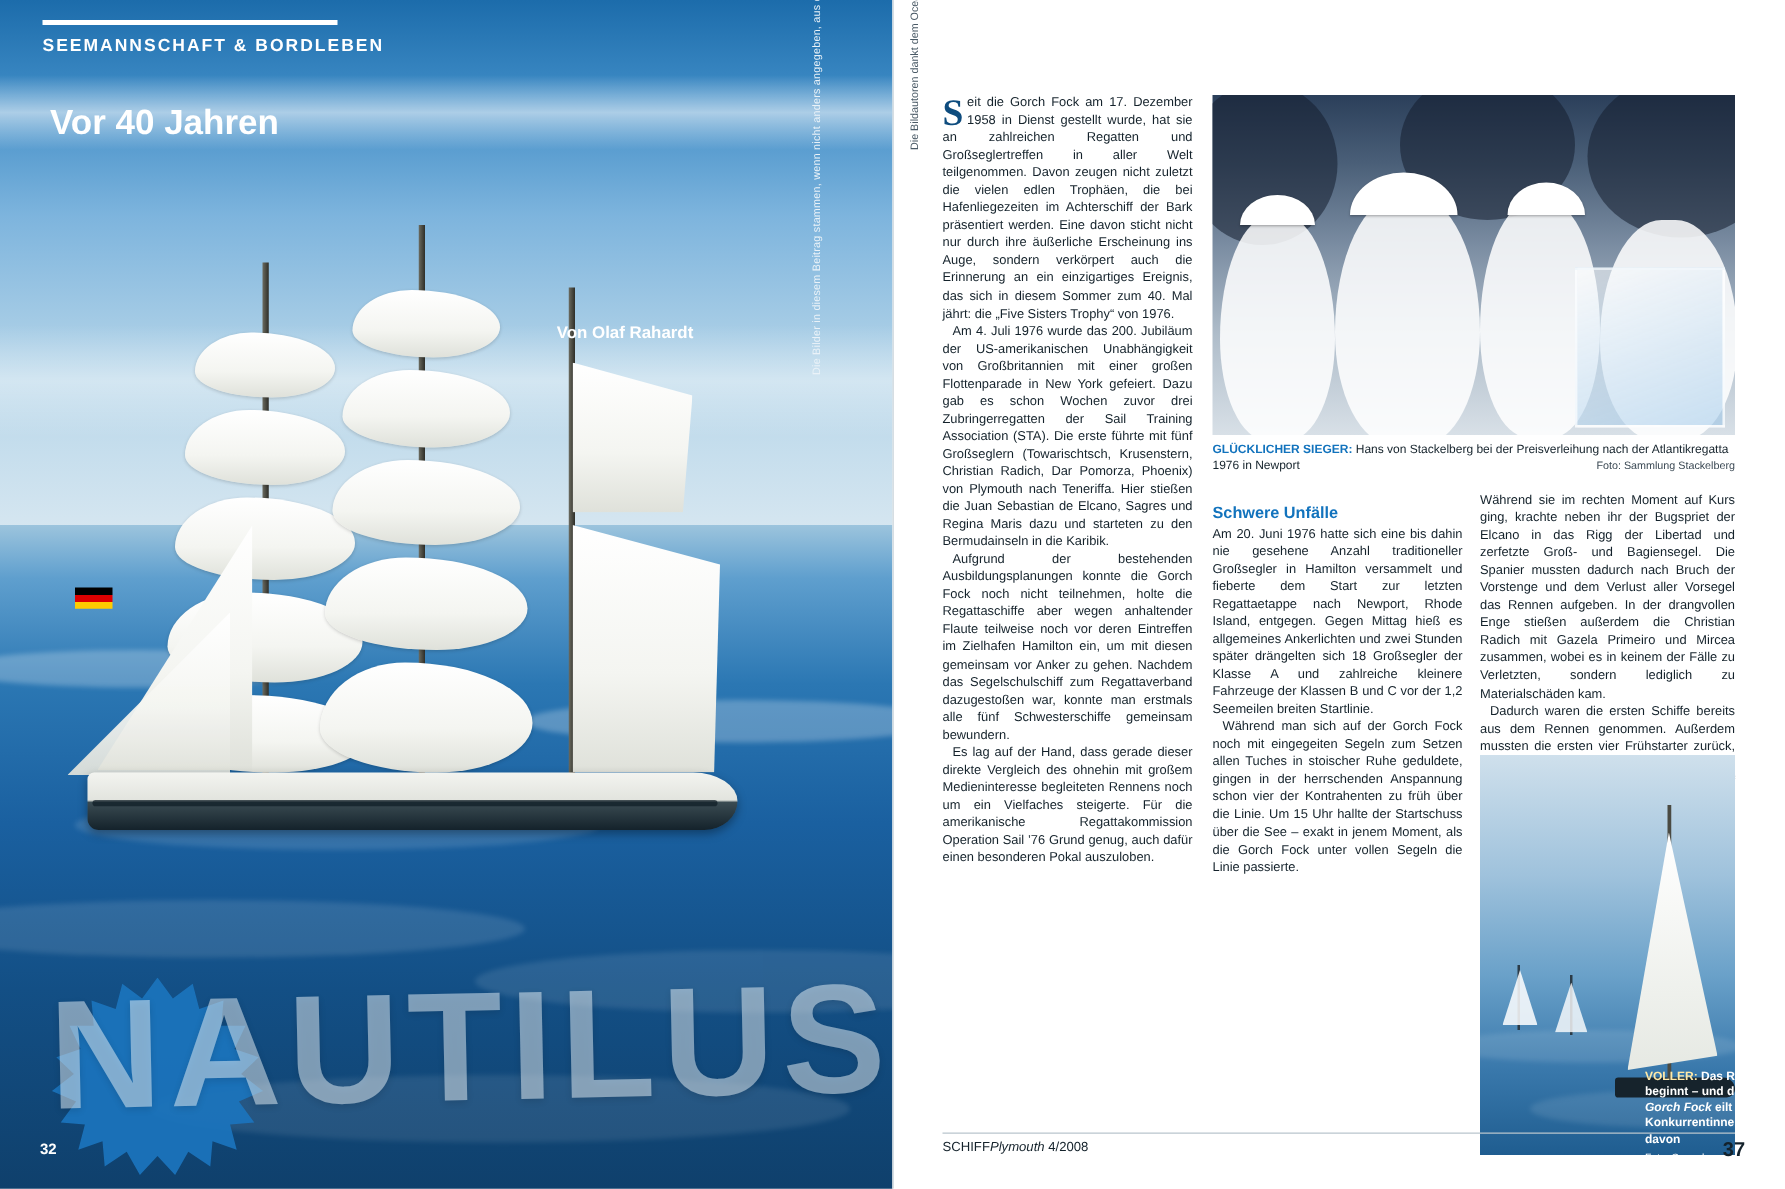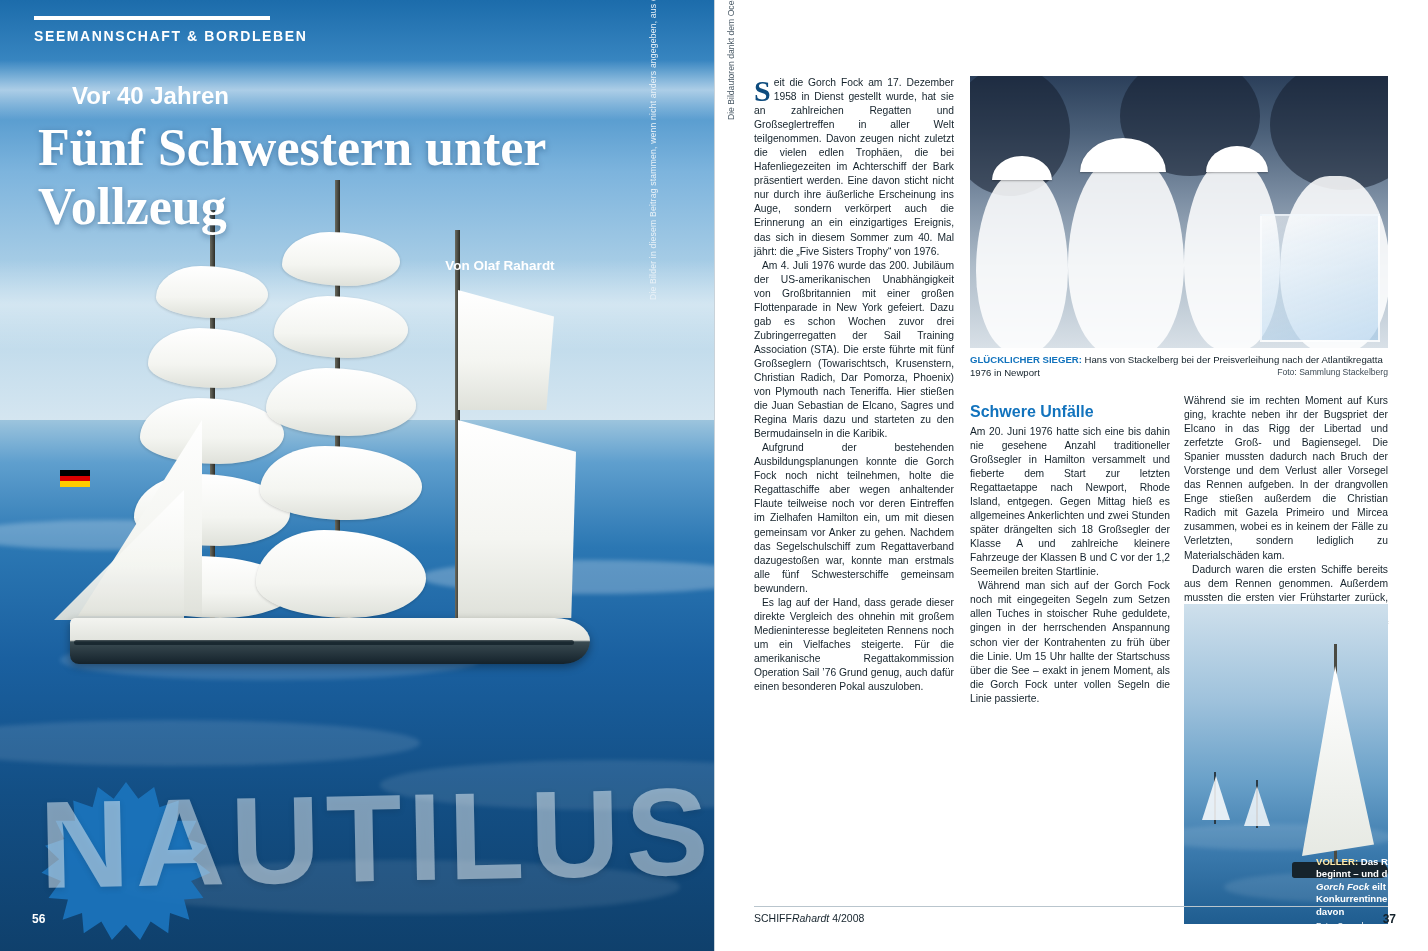--- a/index.html
+++ b/index.html
@@ -74,21 +74,21 @@
   }
   .left-topbar {
     position:absolute; left:34px; top:16px; width:236px; height:4px; background:#ffffff;
   }
   .kicker {
     position:absolute; left:34px; top:28px;
     color:#ffffff; font-size:14px; font-weight:bold; letter-spacing:1.6px;
   }
   .vor40 {
     position:absolute; left:40px; top:82px;
-    color:#ffffff; font-size:24px; font-weight:600;margin-left:32px;
+    color:#ffffff; font-size:28px; font-weight:600;
   }
   .headline {
     position:absolute; left:38px; top:118px; width:600px;
     color:#ffffff; font-size:52px; line-height:1.14; font-weight:bold;
     font-family:"Liberation Serif", serif;
     text-shadow: 0 2px 6px rgba(0,40,80,0.4);
   }
   .standfirst {
     position:absolute; left:305px; top:192px; width:390px;
     color:#ffffff; font-size:15.5px; line-height:1.42; font-weight:bold;
@@ -161,21 +161,21 @@
   .dropcap {
     float:left;
     font-family:"Liberation Serif", serif;
     font-size:30px;
     line-height:26px;
     font-weight:bold;
     color:#0e4c7e;
     margin: 2px 3px 0 0;
   }
   .subhead {
-    color:#1273bd; font-weight:bold; font-size:16px; margin:7px 0 2px 0;
+    color:#1273bd; font-weight:bold; font-size:13px; margin:7px 0 2px 0;
   }
   .subhead i { font-style: italic; }
   
   #col1 { left: 40px;  top: 76px;  width: 200px; }
   #col2 { left: 256px; top: 394px; width: 200px; }
   #col3 { left: 470px; top: 394px; width: 204px; }
   
   .photo-top {
     position:absolute; left:256px; top:76px; width:418px; height:272px;
     background: linear-gradient(180deg,#2b3f5a 0%, #4a5f78 20%, #7c8ea3 45%, #aebcc9 70%, #d8e0e7 100%);
@@ -211,21 +211,21 @@
     overflow:hidden;
   }
   .caption-bottom {
     position:absolute; right:8px; bottom:8px; width:104px;
     font-size:9.6px; line-height:1.3; color:#ffffff; font-weight:bold;
   }
   .caption-bottom .lead { color:#ffe9a8; }
   .caption-bottom em { font-style: italic; }
   .caption-bottom .credit { display:block; font-weight:normal; font-size:8.4px; margin-top:3px; }
   .folio-right {
-    position:absolute; right:32px; top:912px; color:#14222b; font-size:12px; font-weight:bold;
+    position:absolute; right:32px; top:912px; color:#14222b; font-size:16px; font-weight:bold;
   }
   .runhead-right {
     position:absolute; left:40px; top:912px; font-size:10.5px; color:#14222b;
   }
   .runhead-right b { font-weight:normal; }
   .runhead-right i { font-style: italic; }
   .baseline-rule {
     position:absolute; left:40px; top:906px; width:634px; height:1px; background:#b9c5cd;
   }
   
@@ -286,33 +286,29 @@
 
       <div class="flag" style="left:0px; top:300px;"></div>
       <div class="hull"></div>
       <div class="hull-stripe"></div>
     </div>
 
     <div class="left-topbar"></div>
     <div class="kicker">SEEMANNSCHAFT &amp; BORDLEBEN</div>
     <div class="vor40">Vor 40 Jahren</div>
 
-    <div class="headline">
-      <span>Fünf Schwestern unter</span><br>
-      <span>Vollzeug</span>
-    </div>
 
     <div class="byline">Von Olaf Rahardt</div>
 
     <div class="rot-credit">Die Bilder in diesem Beitrag stammen, wenn nicht anders angegeben, aus dem Ocean­um Verlag für die feinnautische Bereitstellung der Fotos S. 37/38 o.l., „das Segelporträt der Gorch Fock, Ein Kommandant erinnert sich, Oceanum Verlag, 2014</div>
 
     <div class="burst"></div>
 
 
-    <div class="folio-left">56</div>
+    <div class="folio-left">32</div>
   </div>
 
   <div class="page-right">
 
     <div class="rot-credit-right">Die Bildautoren dankt dem Oceanum Verlag für die feinnautische Bereitstellung der Fotos S. 37/38 o.l., „das Segelporträt der Gorch Fock, Ein Kommandant erinnert sich, Oceanum Verlag, 2014</div>
 
     <div class="col" id="col1">
       <p class="dropcap-p"><span class="dropcap">S</span><span>eit die Gorch Fock am 17. Dezember 1958 in Dienst gestellt wurde, hat sie an zahlreichen Regatten und Großseglertreffen in aller Welt teilgenommen. Davon zeugen nicht zuletzt die vielen edlen Trophäen, die bei Hafenliegezeiten im Achterschiff der Bark präsentiert werden. Eine davon sticht nicht nur durch ihre äußerliche Erscheinung ins Auge, sondern verkörpert auch die Erinnerung an ein einzigartiges Ereignis, das sich in diesem Sommer zum 40. Mal jährt: die „Five Sisters Trophy“ von 1976.</span></p>
       <p>Am 4. Juli 1976 wurde das 200. Jubiläum der US-amerikanischen Unabhängigkeit von Großbritannien mit einer großen Flottenparade in New York gefeiert. Dazu gab es schon Wochen zuvor drei Zubringerregatten der Sail Training Association (STA). Die erste führte mit fünf Großseglern (Towarischtsch, Krusenstern, Christian Radich, Dar Pomorza, Phoenix) von Plymouth nach Teneriffa. Hier stießen die Juan Sebastian de Elcano, Sagres und Regina Maris dazu und starteten zu den Bermudainseln in die Karibik.</p>
       <p>Aufgrund der bestehenden Ausbildungsplanungen konnte die Gorch Fock noch nicht teilnehmen, holte die Regattaschiffe aber wegen anhaltender Flaute teilweise noch vor deren Eintreffen im Zielhafen Hamilton ein, um mit diesen gemeinsam vor Anker zu gehen. Nachdem das Segelschulschiff zum Regattaverband dazugestoßen war, konnte man erstmals alle fünf Schwesterschiffe gemeinsam bewundern.</p>
@@ -364,21 +360,21 @@
       <div style="position:absolute;left:118px;top:62px;width:72px;height:190px;background:linear-gradient(180deg,#fff,#e6e9e3);clip-path:polygon(46% 0,100% 94%,0 100%);"></div>
     </div>
 
     <div class="caption-bottom">
       <span class="lead">VOLLER:</span><span> Das Rennen beginnt – und die </span><em>Gorch Fock</em><span> eilt ihren Konkurrentinnen davon</span>
       <span class="credit">Foto: Sammlung Stackelberg</span>
     </div>
 
     <div class="baseline-rule"></div>
     <div class="runhead-right">
-      <b>SCHIFF</b><i>Rahardt</i><span> 4/2008</span>
+      <b>SCHIFF</b><i>Plymouth</i><span> 4/2008</span>
     </div>
     <div class="folio-right">37</div>
   </div>
 
   <div class="gutter-line"></div>
 
   <div class="watermark">NAUTILUS</div>
 </div>
 
 </body></html>

